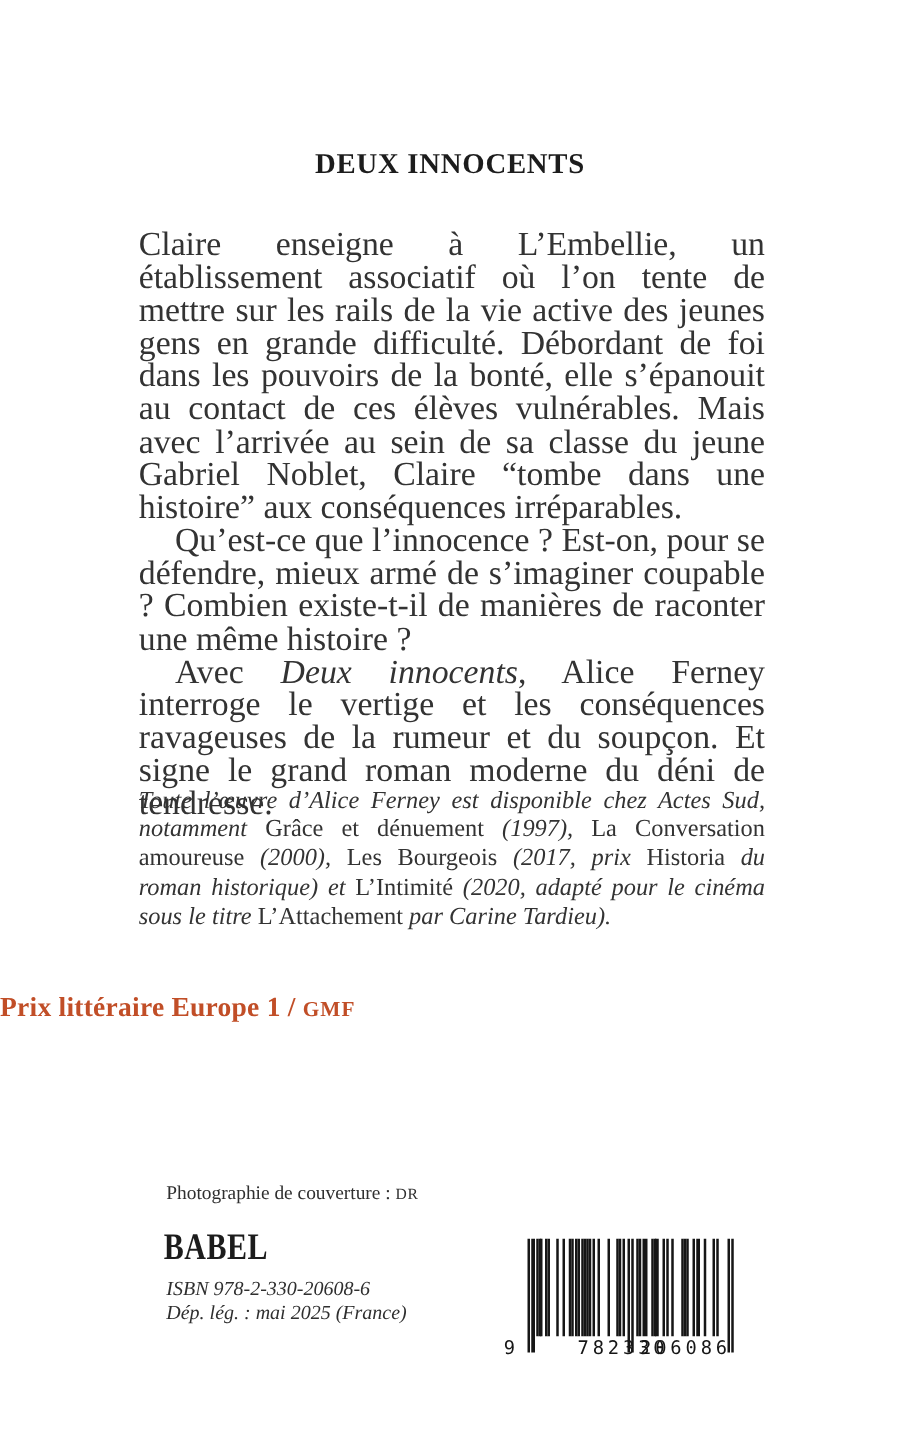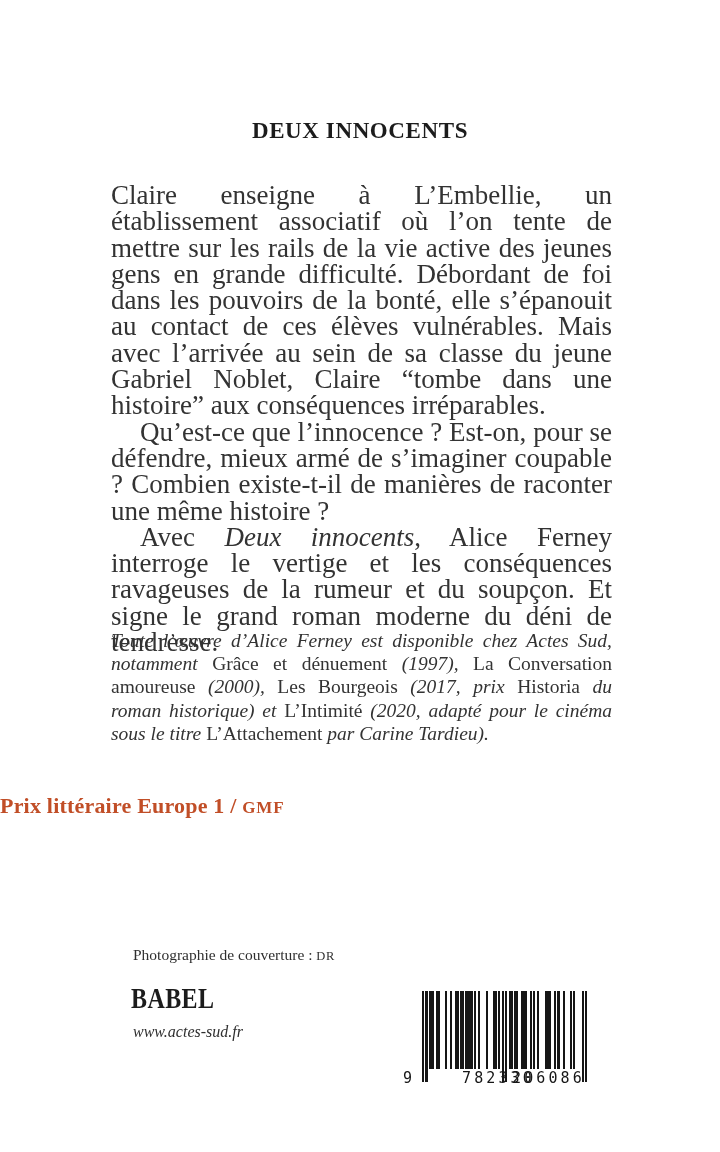--- a/index.html
+++ b/index.html
@@ -88,21 +88,22 @@
 
   <div class="author-note"><span class="it">Toute l’œuvre d’Alice Ferney est disponible chez Actes Sud, notamment </span><span class="rm">Grâce et dénuement</span><span class="it"> (1997), </span><span class="rm">La Conversation amoureuse</span><span class="it"> (2000), </span><span class="rm">Les Bourgeois</span><span class="it"> (2017, prix </span><span class="rm">Historia</span><span class="it"> du roman historique) et </span><span class="rm">L’Intimité</span><span class="it"> (2020, adapté pour le cinéma sous le titre </span><span class="rm">L’Attachement</span><span class="it"> par Carine Tardieu).</span></div>
 
   <div class="prize-line" style="color: rgb(193, 78, 39);"><span>Prix littéraire Europe 1 / </span><span class="sponsor">GMF</span></div>
 
   <div class="cover-credit"><span>Photographie de couverture : </span><span class="credit-value">DR</span></div>
 
   <p class="publisher-logo">BABEL</p>
 
   <div class="colophon">
-    <div class="line">www.actes-sud.fr</div>
+    <div class="line">ISBN 978-2-330-20608-6</div>
+    <div class="line">Dép. lég. : mai 2025 (France)</div>
   </div>
 
   <div class="barcode">
     <div>
         <div class="bar" style="left: 0px; width: 2.08684px; height: 91px;"></div>
         <div class="bar" style="left: 3.47368px; width: 2.08684px; height: 91px;"></div>
         <div class="bar" style="left: 6.94737px; width: 2.08684px; height: 78px;"></div>
         <div class="bar" style="left: 8.68421px; width: 2.08684px; height: 78px;"></div>
         <div class="bar" style="left: 10.4211px; width: 2.08684px; height: 78px;"></div>
         <div class="bar" style="left: 13.8947px; width: 2.08684px; height: 78px;"></div>

